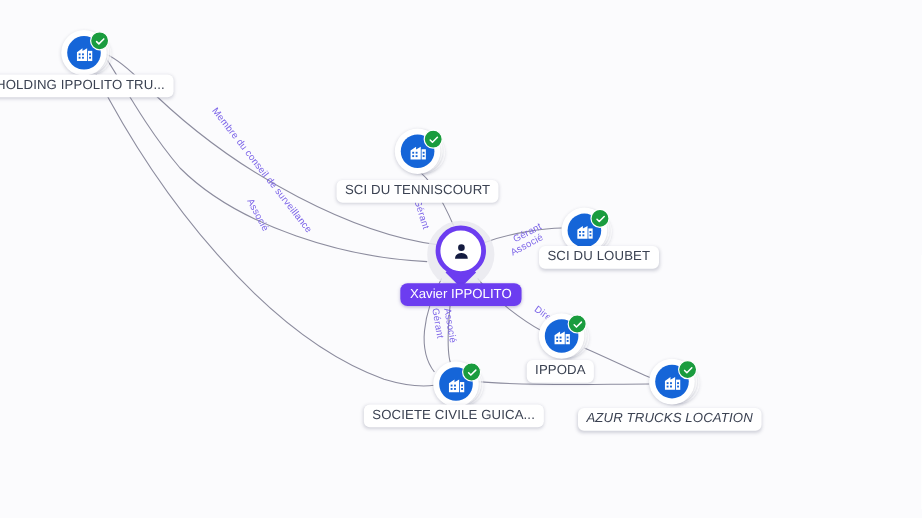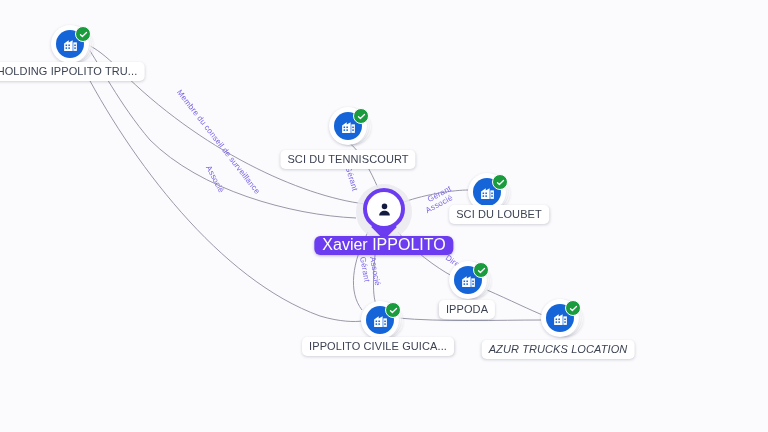--- a/index.html
+++ b/index.html
@@ -144,21 +144,21 @@
     display: flex;
     align-items: center;
     justify-content: center;
   }
   .person-label {
     position: absolute;
     transform: translateX(-50%);
     background: #6c3df0;
     border-radius: 6px;
     padding: 3px 8px 4px 8px;
-    font-size: 16px;
+    font-size: 11px;
     line-height: 12px;
     color: #ffffff;
     white-space: nowrap;
     box-shadow: 0 1px 3px rgba(60,40,140,.35);
   }
 
   
   .edge-label {
     position: absolute;
     font-size: 8px;
@@ -342,21 +342,21 @@
               <rect x="17.3" y="16" width="2.2" height="2.2" fill="#1565d8"></rect>
             </svg>
           </div>
           <div class="check-badge" style="background: rgb(26, 156, 62);">
             <svg width="9" height="9" viewBox="0 0 24 24" aria-hidden="true">
               <path d="M4 12.5l5 5L20 6.5" fill="none" stroke="#ffffff" stroke-width="3.4" stroke-linecap="round" stroke-linejoin="round"></path>
             </svg>
           </div>
         </div>
       </div>
-      <div class="node-label" style="left: 378px; top: 337px;">IPPOLITO CIVILE GUICA...</div>
+      <div class="node-label" style="left: 378px; top: 337px;">SOCIETE CIVILE GUICA...</div>
       <div class="person-node" style="left: 384px; top: 212px;">
         <div class="person-halo"></div>
         <div class="pin">
           <div class="pin-tip" style="background: rgb(108, 61, 240);"></div>
           <div class="pin-body" style="border-color: rgb(108, 61, 240);"></div>
           <div class="pin-tip-inner">
             <svg width="17" height="17" viewBox="0 0 24 24" aria-hidden="true">
               <circle cx="12" cy="7.6" r="3.9" fill="#141b40"></circle>
               <path d="M4.5 20.5c0-4.2 3.4-6.6 7.5-6.6s7.5 2.4 7.5 6.6z" fill="#141b40"></path>
             </svg>

